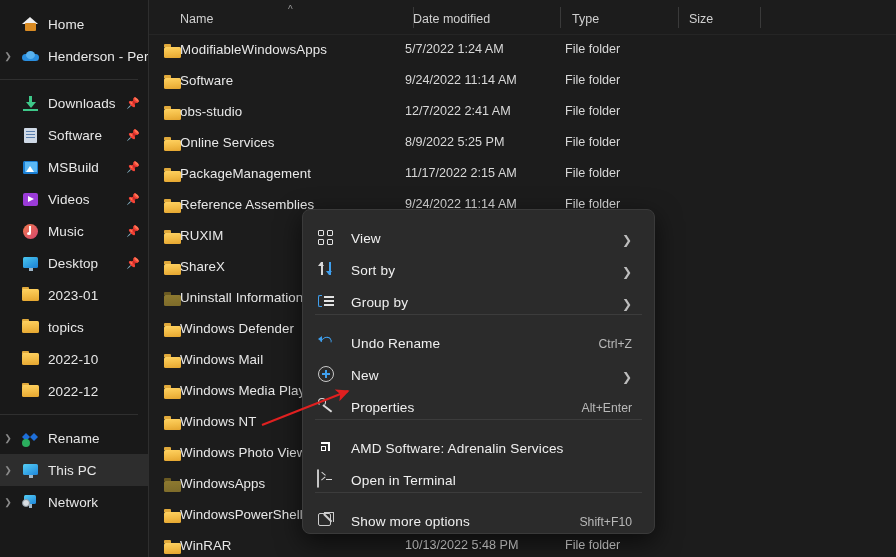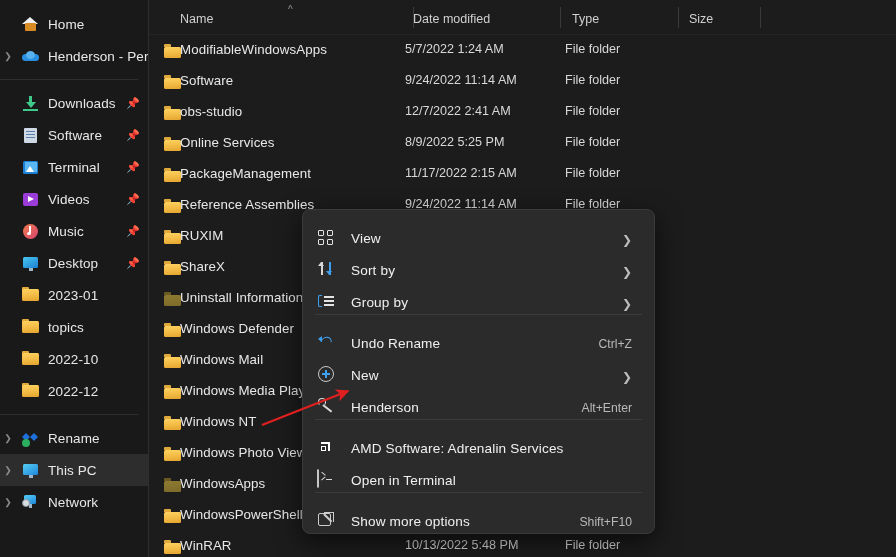--- a/index.html
+++ b/index.html
@@ -238,21 +238,21 @@
         <span class="nav-lbl">Downloads</span>
         <span class="nav-pin">📌</span>
       </div>
       <div class="nav-row">
         <span class="nav-ico"><span class="ic-doc"><i class="pg"></i><i class="bar" style="top:4px"></i><i class="bar" style="top:7px"></i><i class="bar" style="top:10px"></i></span></span>
         <span class="nav-lbl">Software</span>
         <span class="nav-pin">📌</span>
       </div>
       <div class="nav-row">
         <span class="nav-ico"><span class="ic-pic"><i class="fr"></i><i class="sky"></i><i class="mt"></i></span></span>
-        <span class="nav-lbl">Terminal</span>
+        <span class="nav-lbl">MSBuild</span>
         <span class="nav-pin">📌</span>
       </div>
       <div class="nav-row">
         <span class="nav-ico"><span class="ic-vid"><i class="bg"></i><i class="pl"></i></span></span>
         <span class="nav-lbl">Videos</span>
         <span class="nav-pin">📌</span>
       </div>
       <div class="nav-row">
         <span class="nav-ico"><span class="ic-mus"><i class="bg"></i><i class="nt"></i><i class="nh"></i></span></span>
         <span class="nav-lbl">Music</span>
@@ -457,21 +457,21 @@
         <span class="mi-lbl">Undo Rename</span>
         <span class="mi-acc">Ctrl+Z</span>
       </div>
       <div class="mi">
         <span class="mi-ico"><span class="g-new"><i class="ring"></i><i class="h"></i><i class="v"></i></span></span>
         <span class="mi-lbl">New</span>
         <span class="mi-arrow">❯</span>
       </div>
       <div class="mi">
         <span class="mi-ico"><span class="g-props"><i class="hd"></i><i class="hn"></i></span></span>
-        <span class="mi-lbl">Henderson</span>
+        <span class="mi-lbl">Properties</span>
         <span class="mi-acc">Alt+Enter</span>
       </div>
       <div class="mi-sep"></div>
       <div class="mi">
         <span class="mi-ico"><span class="g-amd"><i class="a"></i><i class="sq"></i></span></span>
         <span class="mi-lbl">AMD Software: Adrenalin Services</span>
       </div>
       <div class="mi">
         <span class="mi-ico"><span class="g-term"><i class="p1"></i><i class="p2"></i><i class="ln"></i></span></span>
         <span class="mi-lbl">Open in Terminal</span>

